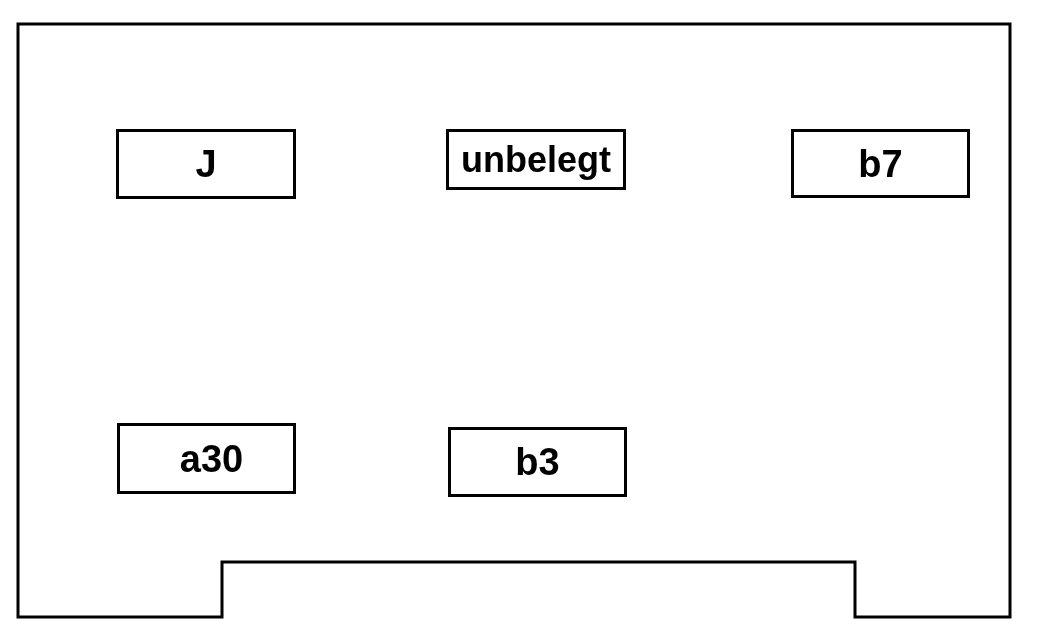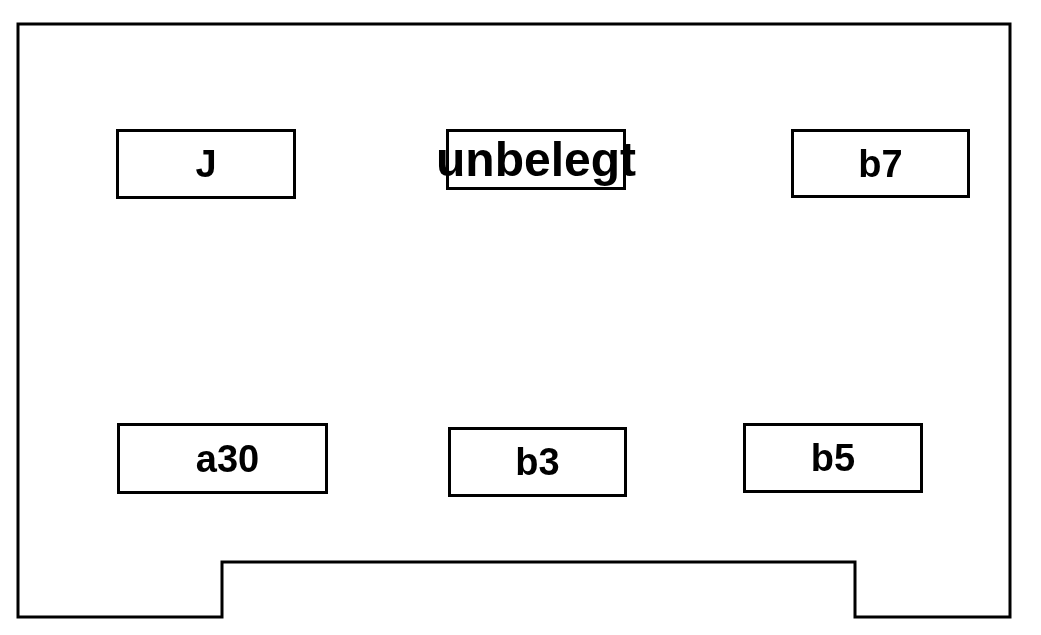--- a/index.html
+++ b/index.html
@@ -35,23 +35,23 @@
   .pinbox span {
     font-weight: bold;
     font-size: 38px;
     line-height: 1;
     color: #000000;
     letter-spacing: 0px;
   }
   
   .box-0 { left: 116px; top: 129px; width: 180px; height: 70px; }
   .box-1 { left: 446px; top: 129px; width: 180px; height: 61px; }
-  .box-1 span { font-size: 48px; }
+  .box-1 span { font-size: 36px; }
   .box-2 { left: 743px; top: 129px; width: 179px; height: 69px; margin-left: 48px; }
-  .box-3 { left: 117px; top: 423px; width: 211px; height: 71px; padding-left: 10px; }
+  .box-3 { left: 117px; top: 423px; width: 179px; height: 71px; padding-left: 10px; }
   .box-4 { left: 448px; top: 427px; width: 179px; height: 70px; justify-content: center; }
   .box-5 { left: 743px; top: 423px; width: 180px; height: 70px; }
 </style>
 </head>
 <body>
 
 <div class="stage">
 
   <svg class="outline-svg" viewBox="0 0 1041 635" xmlns="http://www.w3.org/2000/svg">
     <polygon points="18,24 1010,24 1010,617 855,617 855,562 222,562 222,617 18,617" fill="none" stroke="#000000" stroke-width="3"></polygon>
@@ -70,17 +70,14 @@
   </div>
 
   <div class="pinbox box-3">
     <span>a30</span>
   </div>
 
   <div class="pinbox box-4">
     <span>b3</span>
   </div>
 
-  <div class="pinbox box-5">
-    <span>b5</span>
-  </div>
 
 </div>
 
 </body></html>

